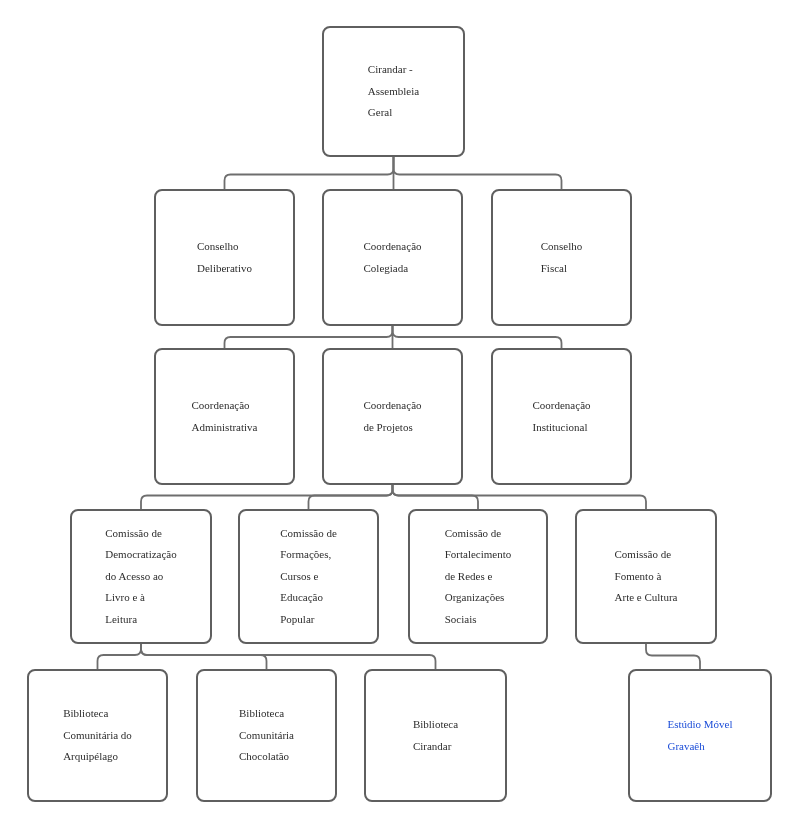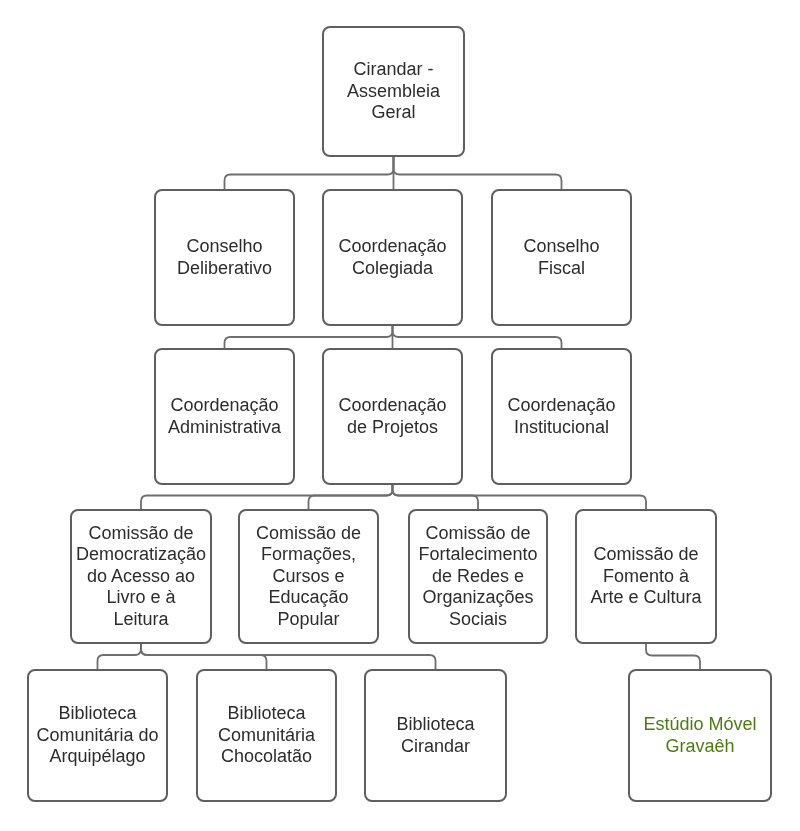--- a/index.html
+++ b/index.html
@@ -24,25 +24,26 @@
   }
   .org-node {
     position: absolute;
     box-sizing: border-box;
     border: 2px solid #5f5f5f;
     border-radius: 8px;
     background: #ffffff;
     display: flex;
     align-items: center;
     justify-content: center;
-    text-align: center;
+    text-align: left;
     white-space: pre-line;
-    font-size: 18px;
+    font-size: 11px;
     line-height: 21.5px;
     padding: 2px 6px;
+    font-family: Liberation Serif, serif;
   }
 </style>
 </head>
 <body style="background: rgb(255, 255, 255);">
 
 <div class="canvas">
   <svg class="edges-svg" id="edges-svg" viewBox="0 0 800 831" xmlns="http://www.w3.org/2000/svg">
       <path d="M 393.5 157 L 393.5 168.5 Q 393.5 174.5 387.5 174.5 L 230.5 174.5 Q 224.5 174.5 224.5 180.5 L 224.5 189" fill="none" stroke="#6e6e6e" stroke-width="1.8"></path>
       <path d="M 393.5 157 L 393.5 189" fill="none" stroke="#6e6e6e" stroke-width="1.8"></path>
       <path d="M 393.5 157 L 393.5 168.5 Q 393.5 174.5 399.5 174.5 L 555.5 174.5 Q 561.5 174.5 561.5 180.5 L 561.5 189" fill="none" stroke="#6e6e6e" stroke-width="1.8"></path>
@@ -93,16 +94,16 @@
 Fomento à
 Arte e Cultura</div>
       <div class="org-node" style="left: 27px; top: 669px; width: 141px; height: 133px; border-color: rgb(95, 95, 95); color: rgb(45, 45, 45);">Biblioteca
 Comunitária do
 Arquipélago</div>
       <div class="org-node" style="left: 196px; top: 669px; width: 141px; height: 133px; border-color: rgb(95, 95, 95); color: rgb(45, 45, 45);">Biblioteca
 Comunitária
 Chocolatão</div>
       <div class="org-node" style="left: 364px; top: 669px; width: 143px; height: 133px; border-color: rgb(95, 95, 95); color: rgb(45, 45, 45);">Biblioteca
 Cirandar</div>
-      <div class="org-node" style="left: 628px; top: 669px; width: 144px; height: 133px; border-color: rgb(95, 95, 95); color: #4d7c0f;">Estúdio Móvel
+      <div class="org-node" style="left: 628px; top: 669px; width: 144px; height: 133px; border-color: rgb(95, 95, 95); color: #1d4ed8;">Estúdio Móvel
 Gravaêh</div>
     </div>
 </div>
 
 </body></html>

